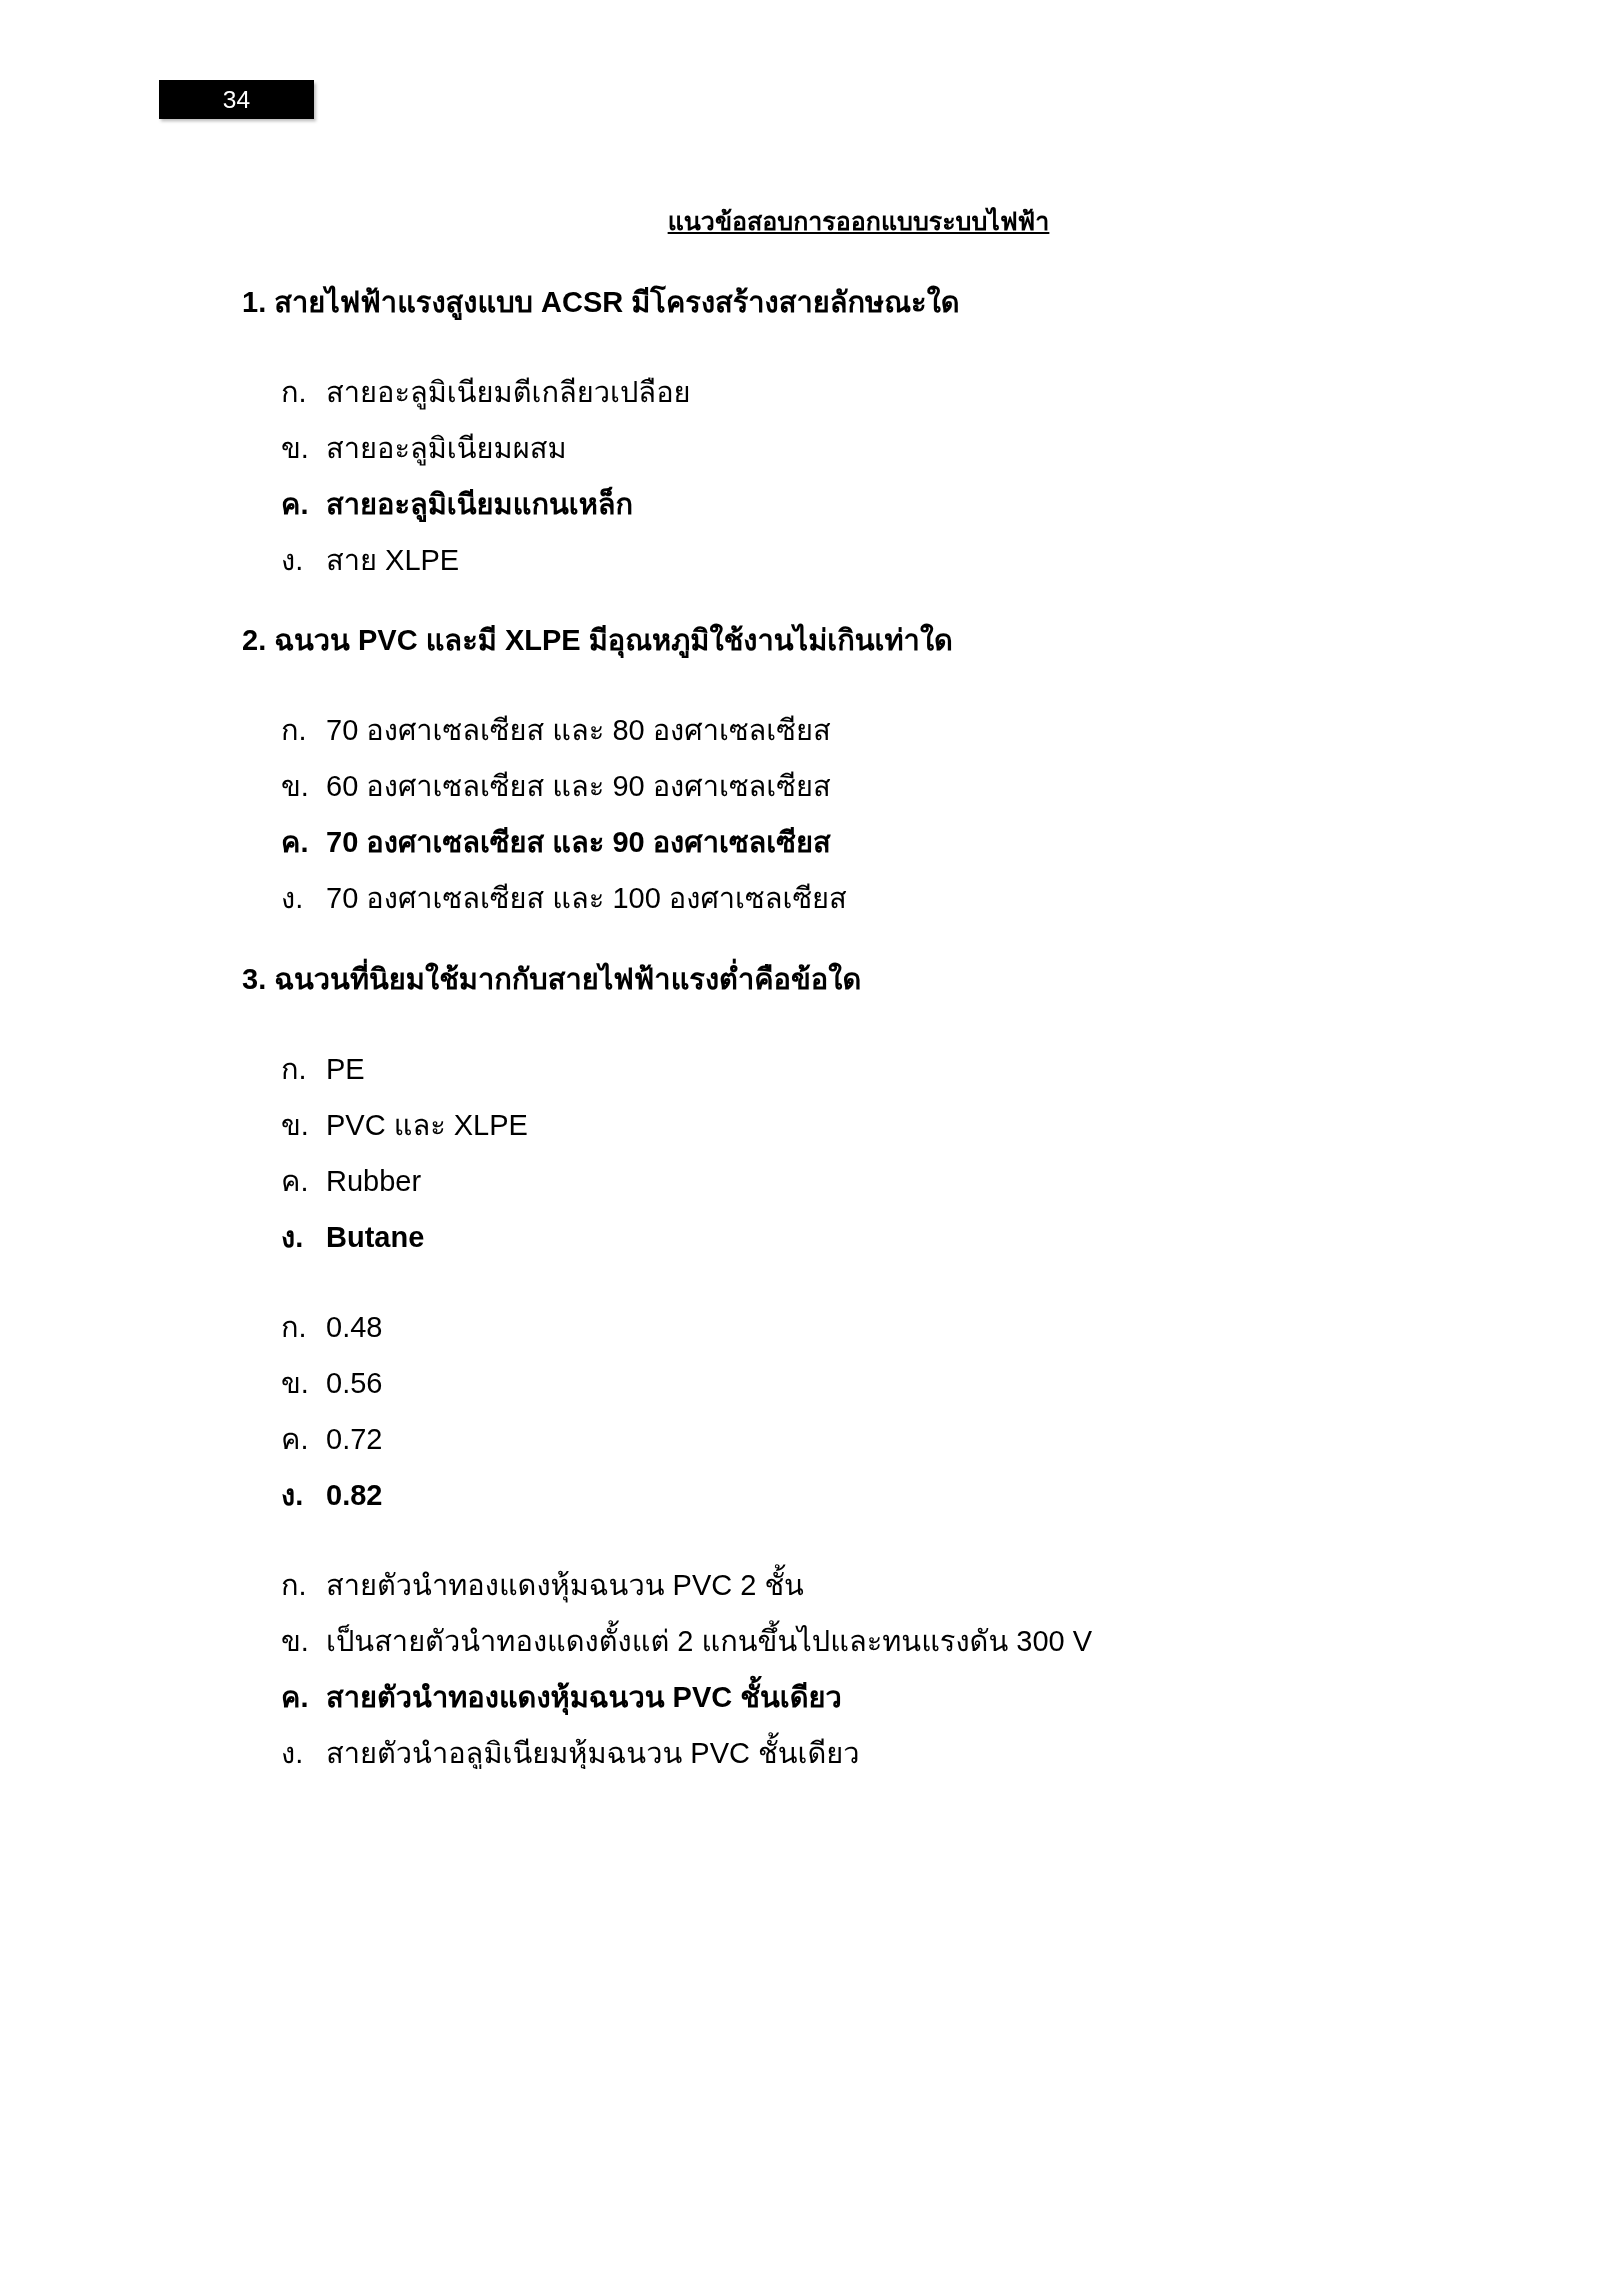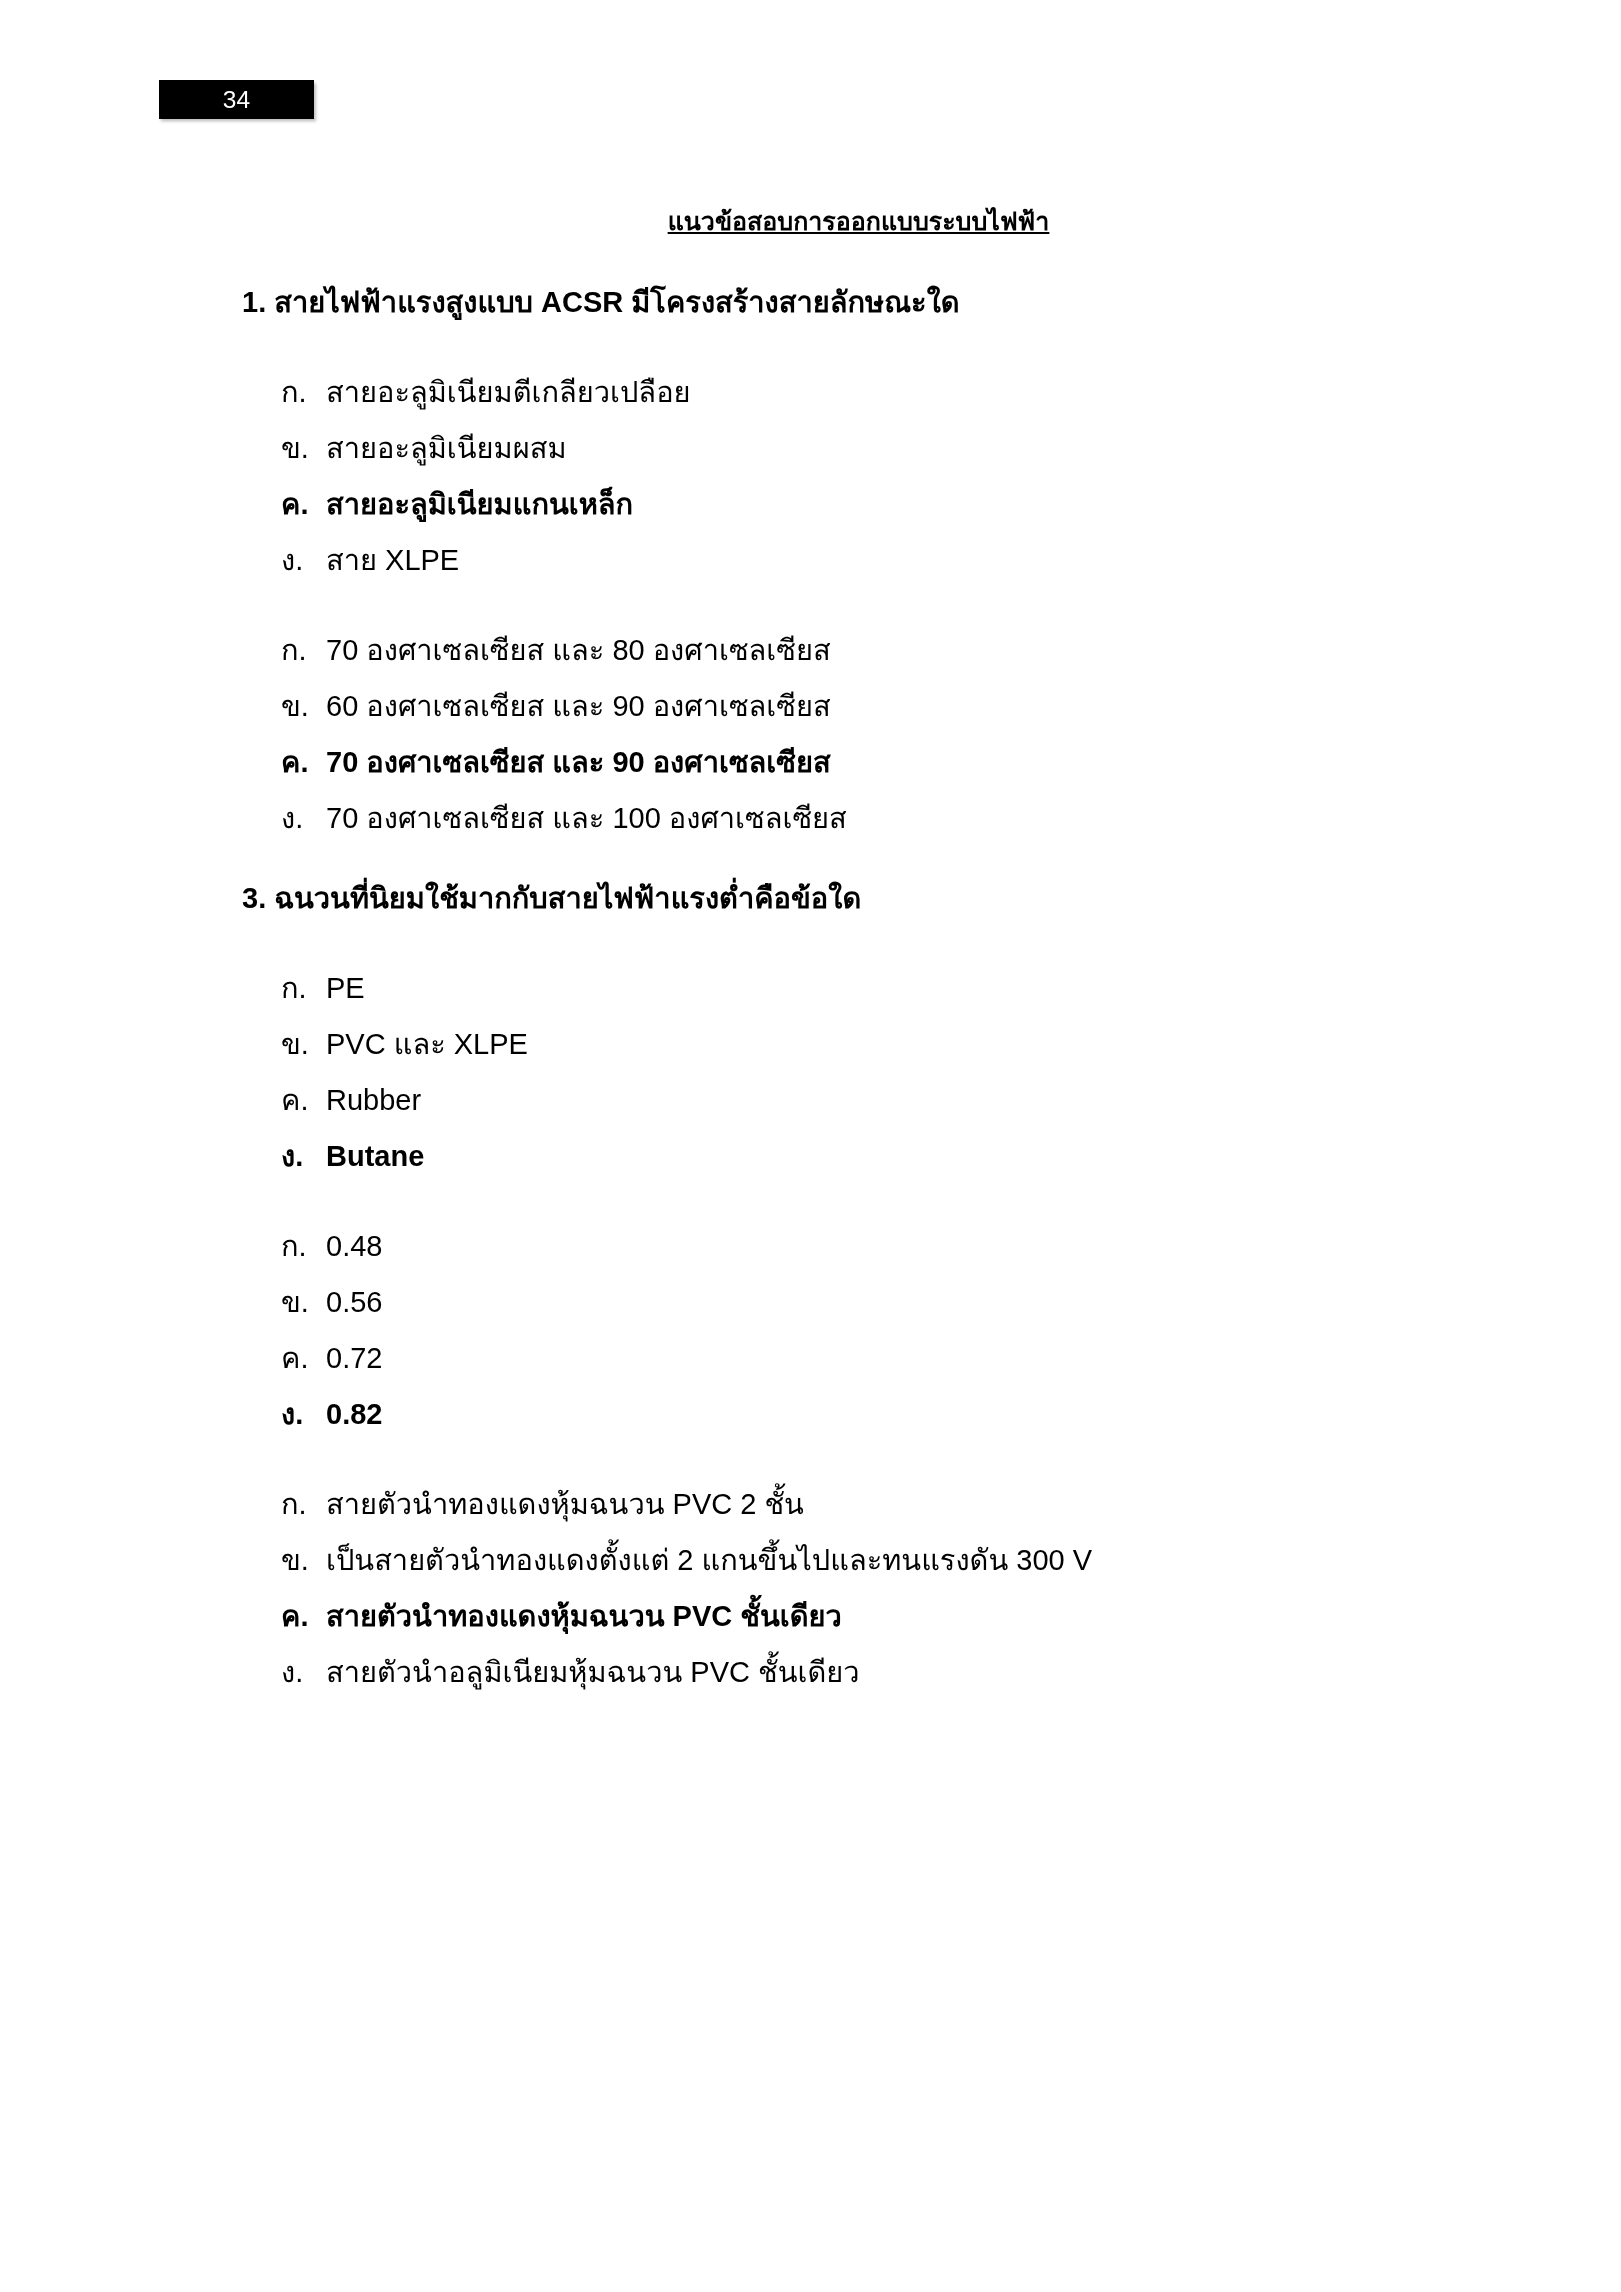--- a/index.html
+++ b/index.html
@@ -104,20 +104,21 @@
           <span class="opt-text">สายอะลูมิเนียมแกนเหล็ก</span>
         </div>
         <div class="option">
           <span class="opt-letter">ง.</span>
           <span class="opt-text">สาย XLPE</span>
         </div>
       </div>
     </section>
 
     <section class="question">
+      <p class="q-text">2. ฉนวน PVC และมี XLPE มีอุณหภูมิใช้งานไม่เกินเท่าใด</p>
       <div class="options">
         <div class="option">
           <span class="opt-letter">ก.</span>
           <span class="opt-text">70 องศาเซลเซียส และ 80 องศาเซลเซียส</span>
         </div>
         <div class="option">
           <span class="opt-letter">ข.</span>
           <span class="opt-text">60 องศาเซลเซียส และ 90 องศาเซลเซียส</span>
         </div>
         <div class="option correct">

